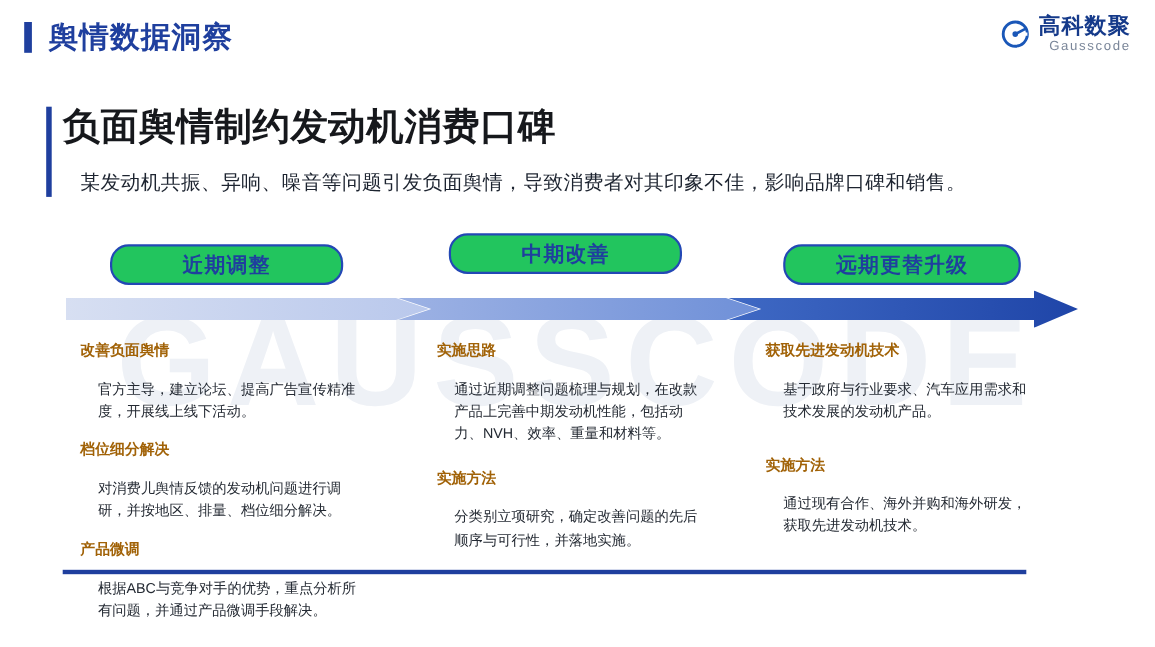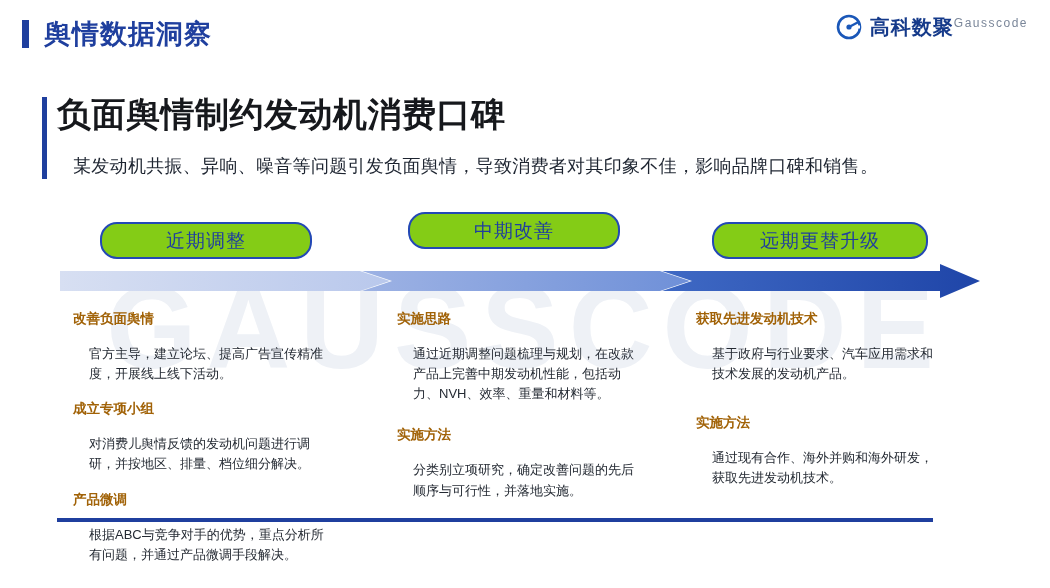--- a/index.html
+++ b/index.html
@@ -75,21 +75,21 @@
     gap: 8px;
   }
   .brand-mark {
     width: 26px;
     height: 26px;
     position: relative;
     flex: none;
   }
   .brand-text {
     display: flex;
-    flex-direction: row;
+    flex-direction: column;
     line-height: 1.05;
   }
   .brand-cn {
     font-size: 20px;
     font-weight: bold;
     color: #153a8a;
     letter-spacing: 1px;
   }
   .brand-en {
     font-size: 12px;
@@ -126,24 +126,24 @@
     margin: 16px;
     letter-spacing: 0.3px;
   }
 
   
   .pill {
     position: absolute;
     height: 33px;
     border: 2px solid #2348b5;
     border-radius: 17px;
-    background: #84cc16;
+    background: #22c55e;
     color: #1f3f9e;
     font-size: 19px;
-    font-weight: normal;
+    font-weight: bold;
     display: flex;
     align-items: center;
     justify-content: center;
     z-index: 3;
     letter-spacing: 1px;
   }
   .pill-1 { left: 100px; top: 222px; width: 208px; }
   .pill-2 { left: 408px; top: 212px; width: 208px; }
   .pill-3 { left: 712px; top: 222px; width: 212px; }
 
@@ -251,21 +251,21 @@
       <path d="M602,7 L880,7 L880,0 L920,17 L880,34 L880,27 L602,27 L632,17 Z" fill="url(#g3)"></path>
     </svg>
   </div>
 
   <div class="col col-1">
     <div class="blk">
       <p class="blk-head">改善负面舆情</p>
       <p class="blk-body">官方主导，建立论坛、提高广告宣传精准度，开展线上线下活动。</p>
     </div>
     <div class="blk">
-      <p class="blk-head">成立专项小组</p>
+      <p class="blk-head">档位细分解决</p>
       <p class="blk-body">对消费儿舆情反馈的发动机问题进行调研，并按地区、排量、档位细分解决。</p>
     </div>
     <div class="blk">
       <p class="blk-head">产品微调</p>
       <p class="blk-body">根据ABC与竞争对手的优势，重点分析所有问题，并通过产品微调手段解决。</p>
     </div>
   </div>
 
   <div class="col col-2">
     <div class="blk">

